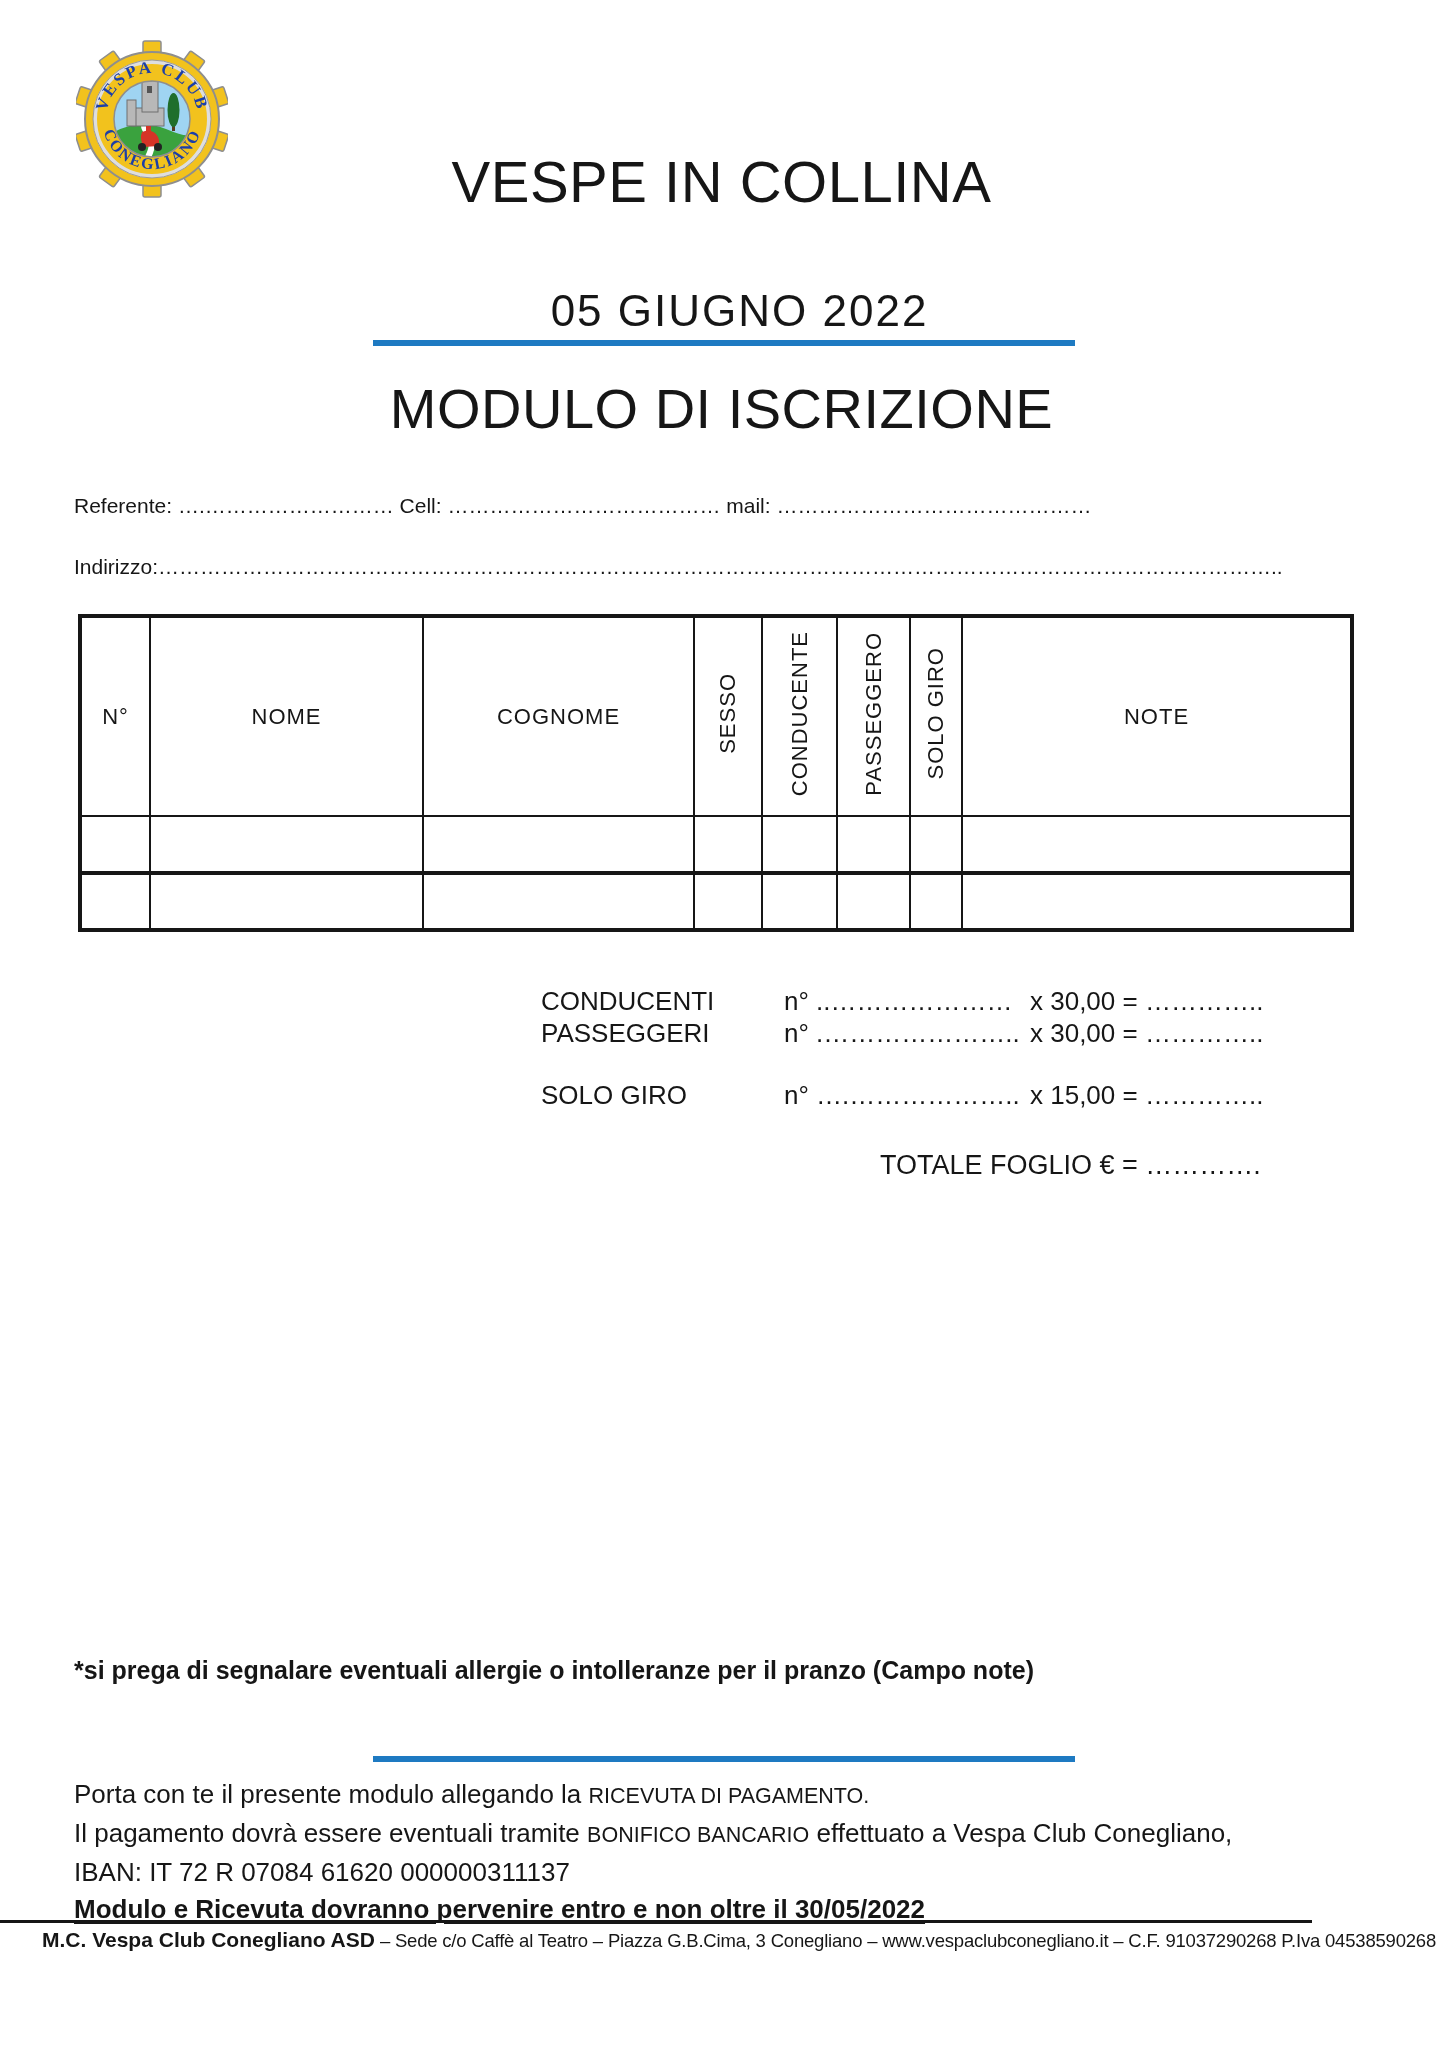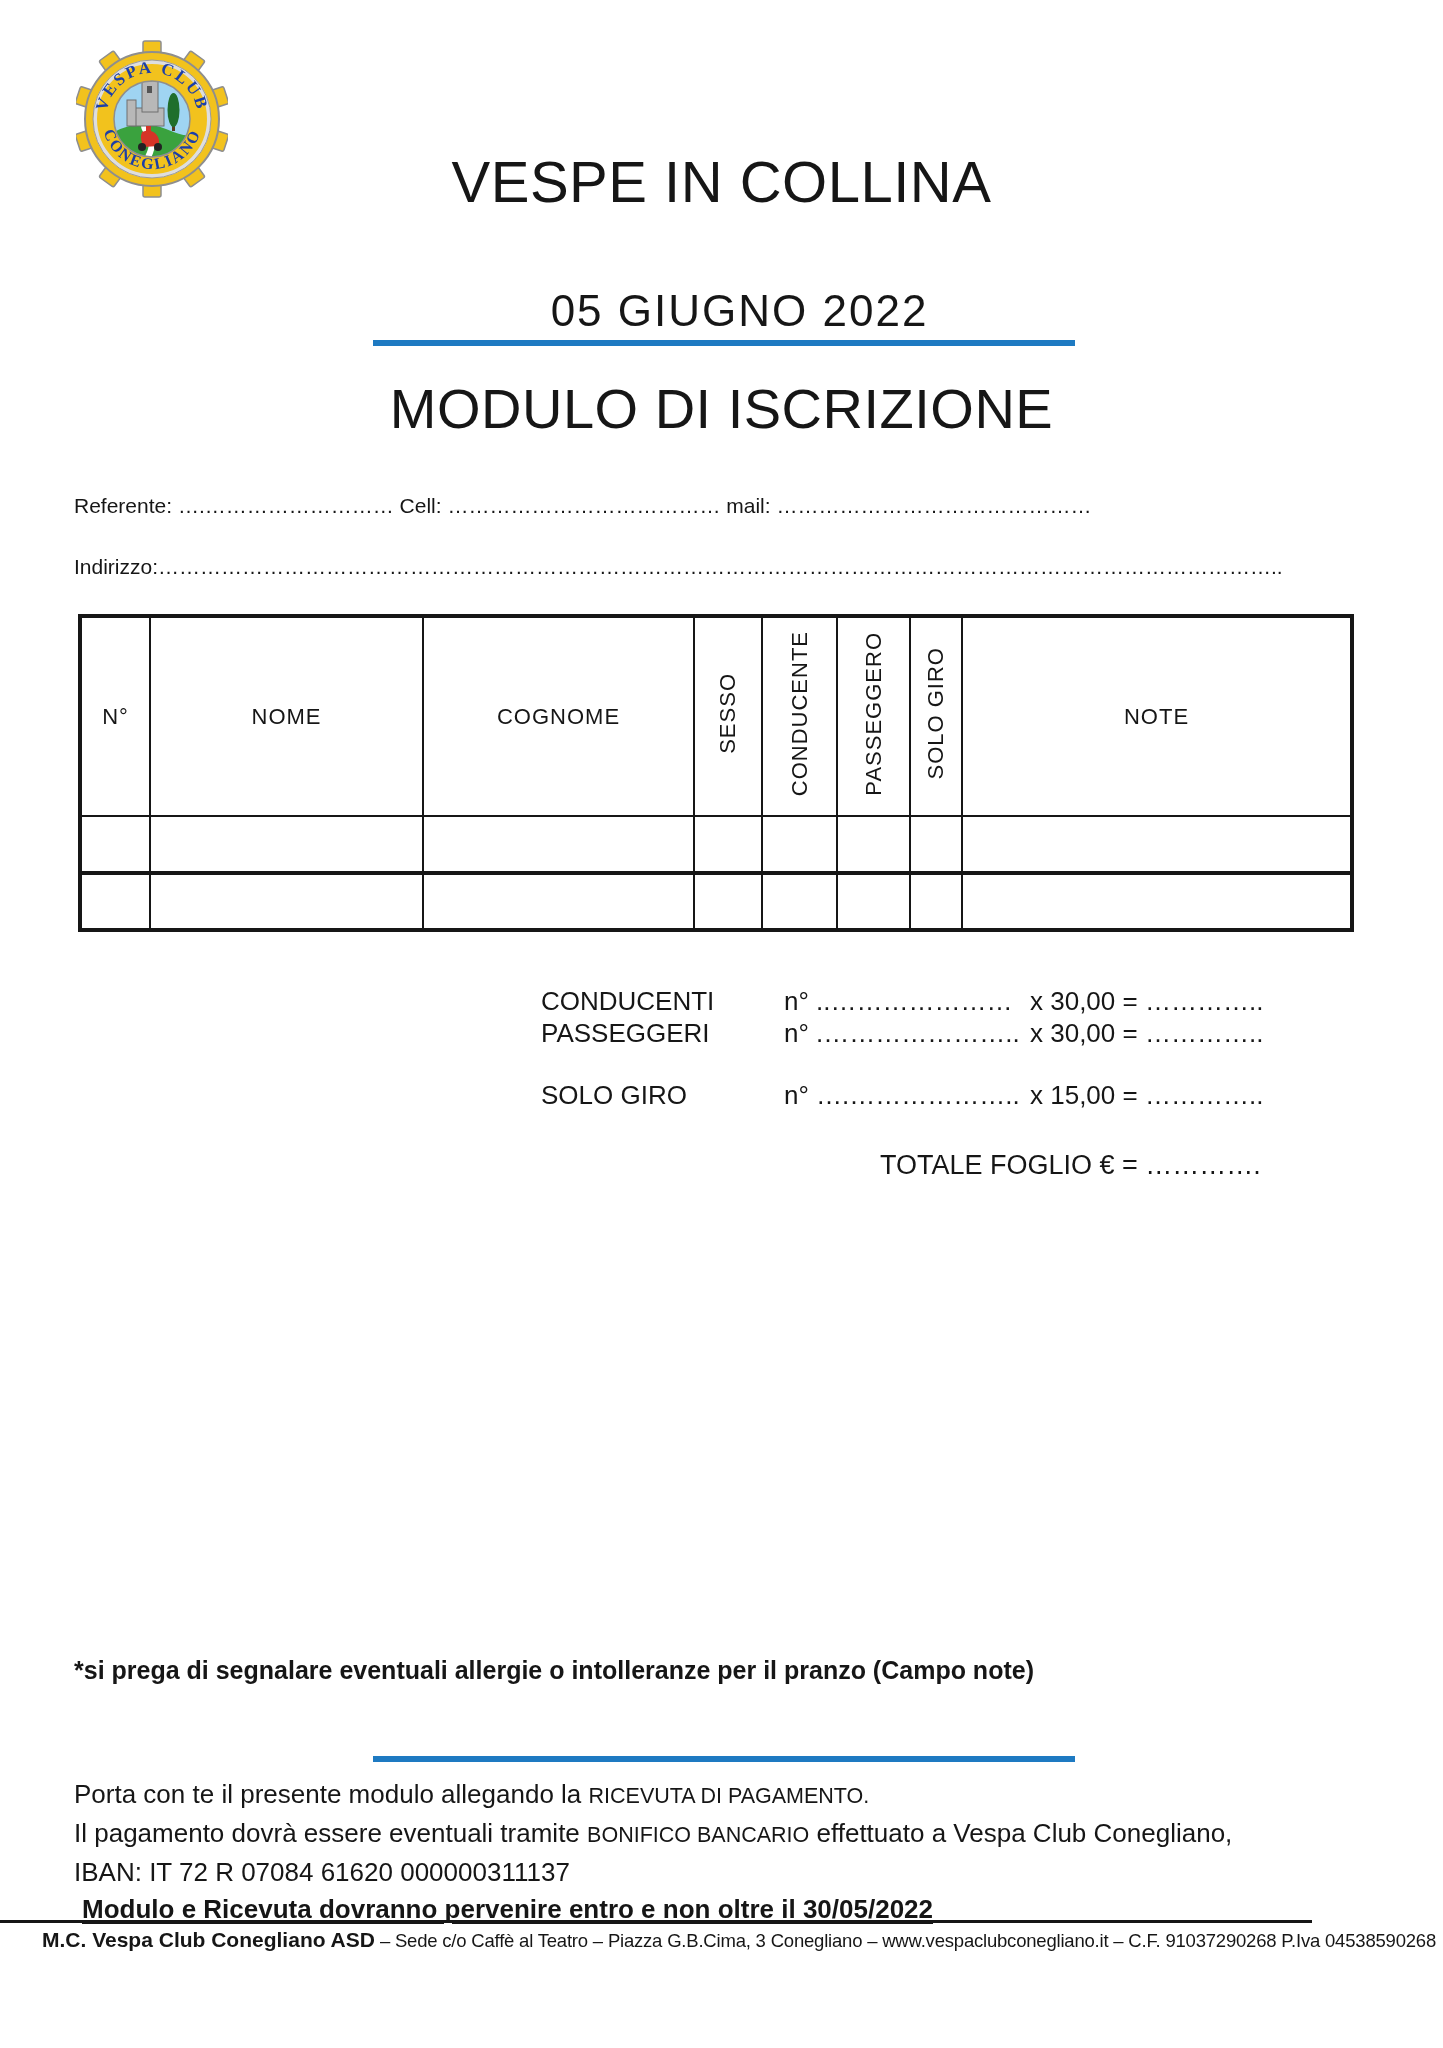--- a/index.html
+++ b/index.html
@@ -34,21 +34,21 @@
   .p-label { display:inline-block; width:243px; }
   .p-qty   { display:inline-block; width:246px; }
   .pr1 { top:986px; } .pr2 { top:1018px; } .pr3 { top:1080px; }
   .total-line { position:absolute; left:880px; top:1150px; font-size:27px; white-space:nowrap; }
 
   .signing-note { position:absolute; left:71px; top:1266px; width:1200px; font-size:29px; line-height:44px; }
   .allergy-note { position:absolute; left:74px; top:1656px; font-size:25px; font-weight:700; white-space:nowrap; }
 
   .payment { position:absolute; left:74px; top:1776px; width:1345px; font-size:26px; line-height:37px; }
   .caps { font-size:21.5px; }
-  .deadline { font-weight:700; text-decoration:underline; text-underline-offset:4px; text-decoration-thickness:2px;margin-left:8px; }
+  .deadline { font-weight:700; text-decoration:underline; text-underline-offset:4px; text-decoration-thickness:2px; }
 
   .footer-rule { position:absolute; left:0; top:1920px; width:1312px; height:3px; background:#161616; }
   .page-footer { position:absolute; left:42px; top:1928px; white-space:nowrap; font-size:18.5px; letter-spacing:-0.2px; }
   .page-footer .fb { font-weight:700; font-size:21px; letter-spacing:0; }
 
   .logo { position:absolute; left:76px; top:40px; }
 </style>
 </head>
 <body>
 

